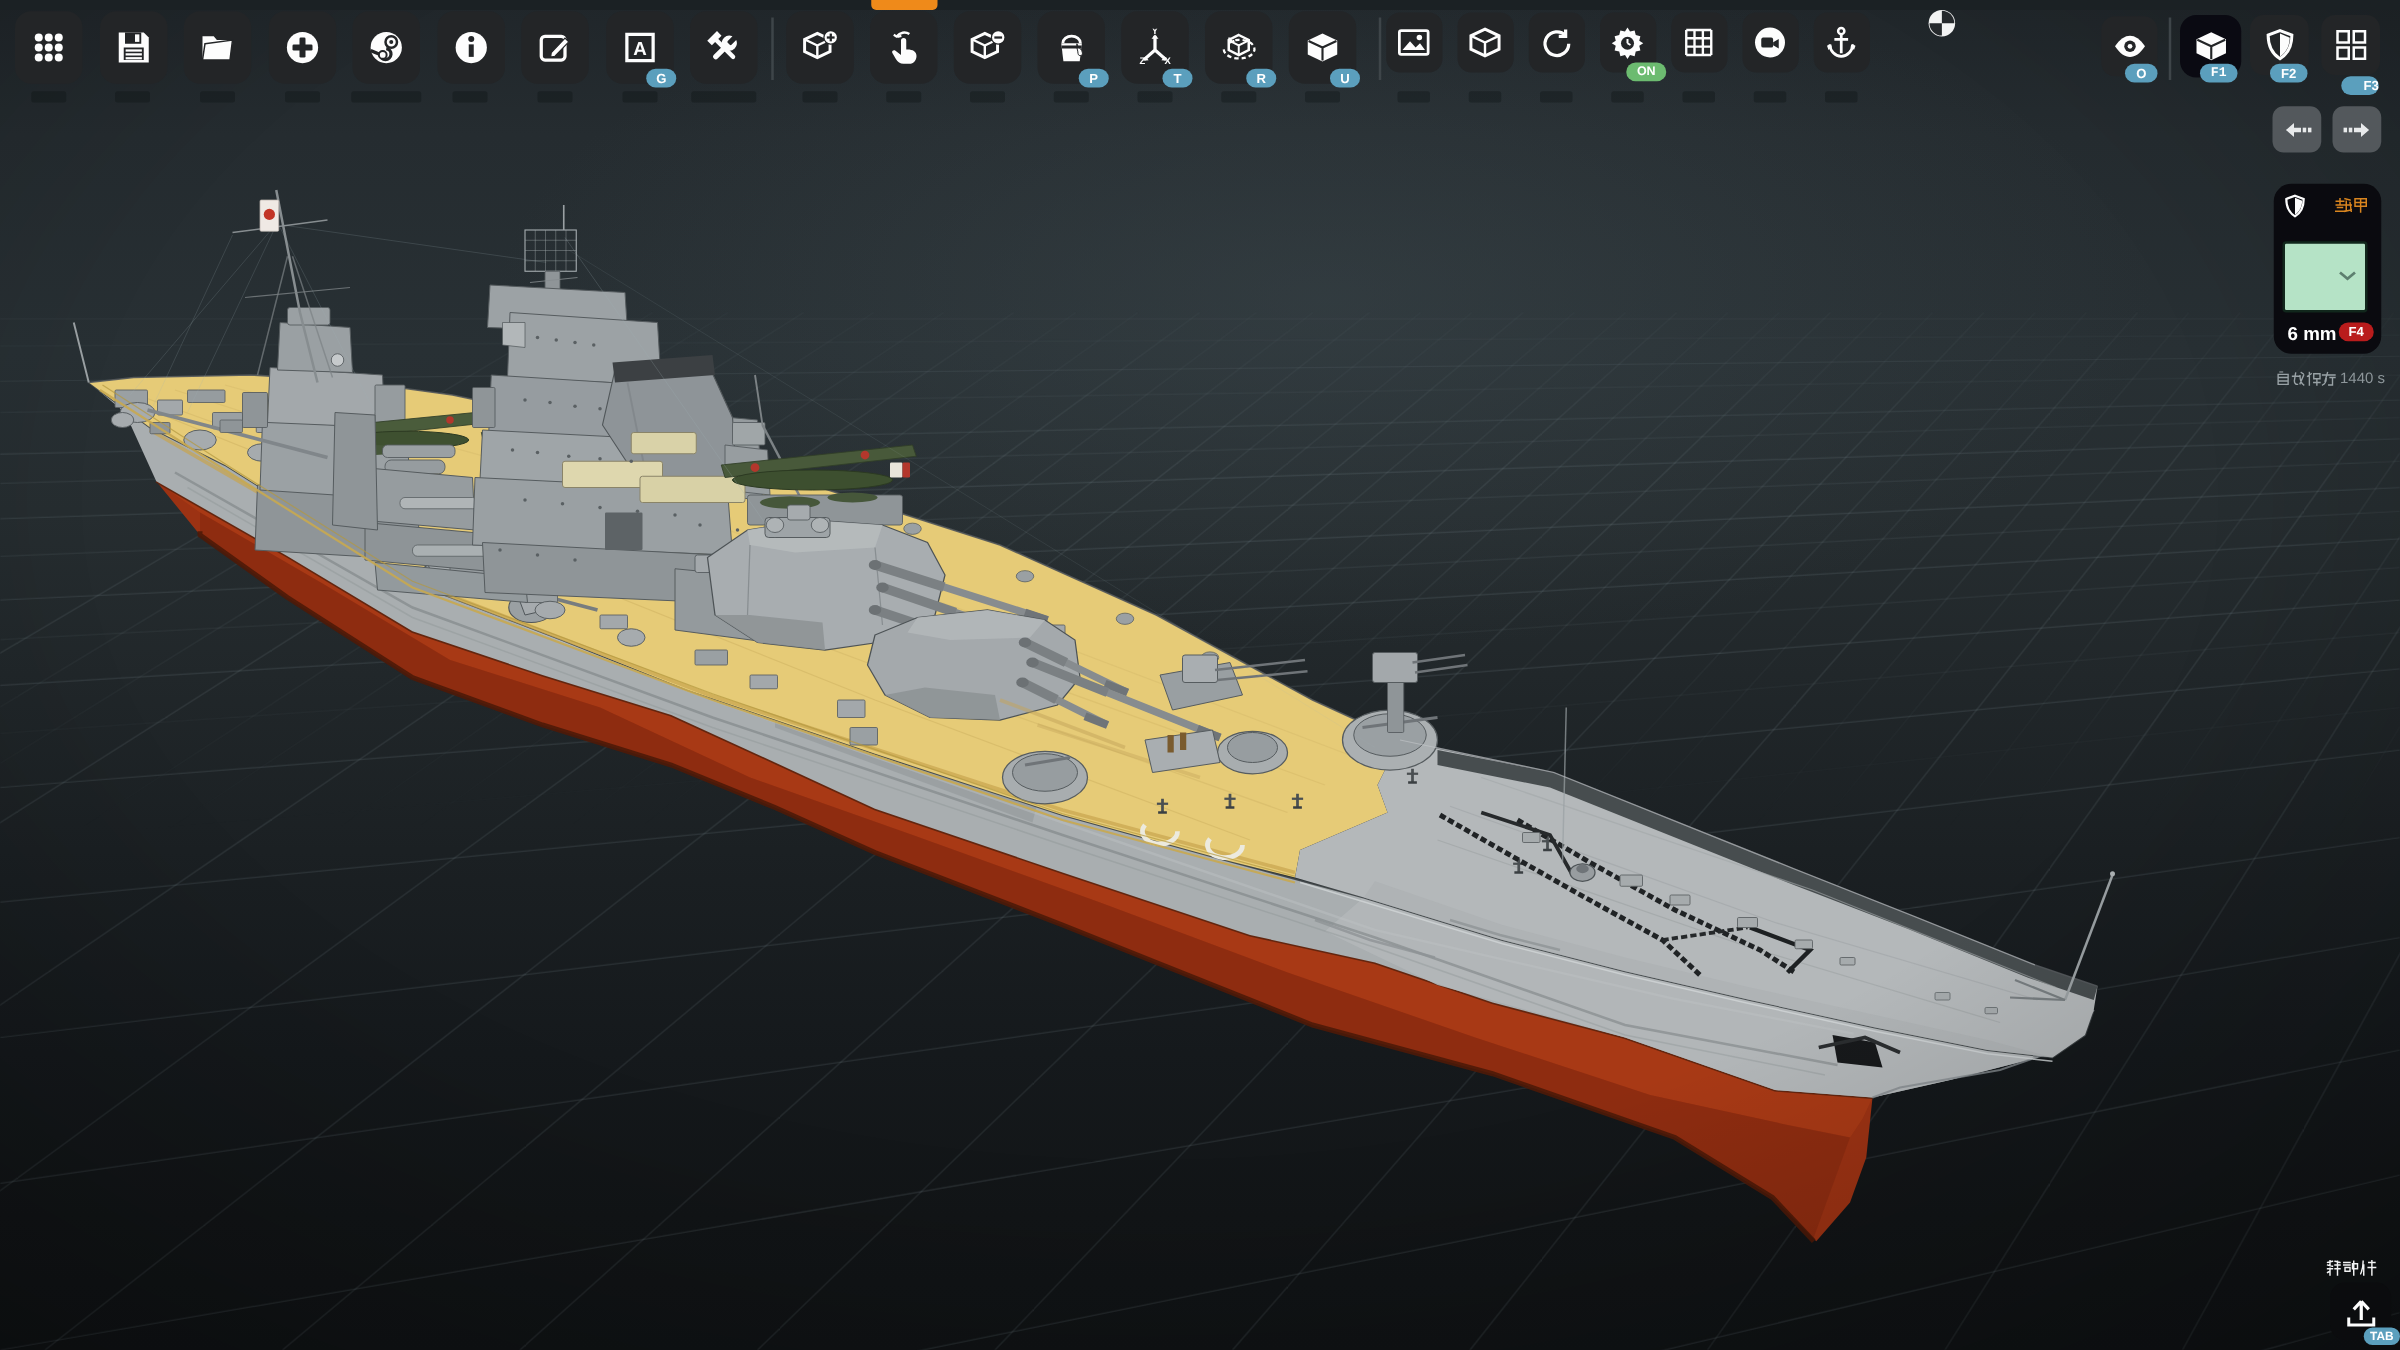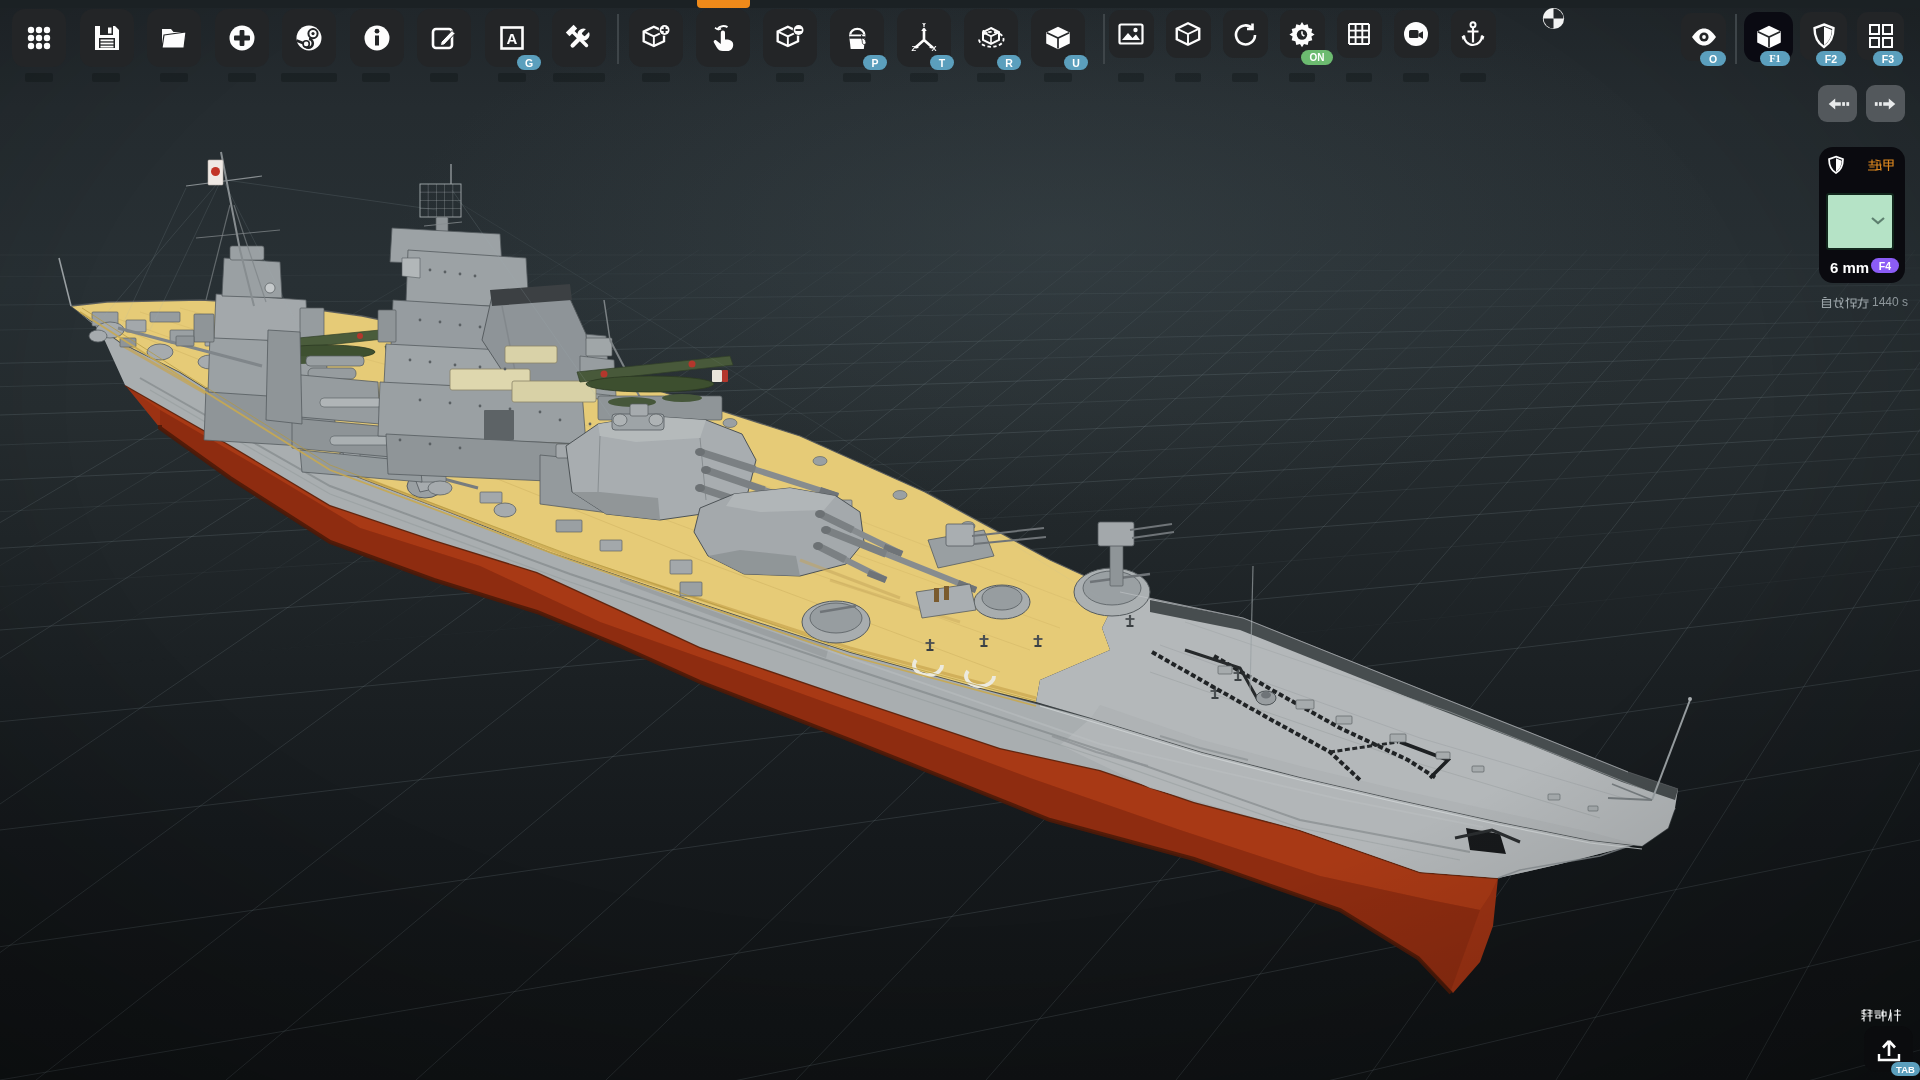--- a/index.html
+++ b/index.html
@@ -599,37 +599,37 @@
         <circle cx="15" cy="15" r="1.9" fill="#fdfdfd"></circle>
       </svg>
     </div>
     <div style="position:absolute;left:1700px;top:51px;width:26px;height:15px;background:#5b9fbd;border-radius:7.5px;color:#fff;font-weight:bold;font-size:10.5px;text-align:center;line-height:16px;font-family:'Liberation Sans',sans-serif">O</div>
     <div class="btn" style="left:1744px;top:12px;width:49px;height:50px;background:#0a0a12">
       <svg width="30" height="30" viewBox="0 0 28 26">
         <path d="M14,2.5 L25,7.8 v10.4 L14,23.5 3,18.2 V7.8 z" fill="#fdfdfd"></path>
         <path d="M3.6,8.1 L14,13 24.4,8.1 M14,13 V22.8" stroke="#232527" stroke-width="1.6" fill="none"></path>
       </svg>
     </div>
-    <div style="position:absolute;left:1760px;top:51px;width:30px;height:15px;background:#5b9fbd;border-radius:7.5px;color:#fff;font-weight:bold;font-size:10.5px;text-align:center;line-height:16px;font-family:Liberation Serif, serif">F1</div>
+    <div style="position:absolute;left:1760px;top:51px;width:30px;height:15px;background:#5b9fbd;border-radius:7.5px;color:#fff;font-weight:bold;font-size:10.5px;text-align:center;line-height:16px;font-family:Liberation Mono, monospace">F1</div>
     <div class="btn btn3" style="left:1800px;top:12px;width:47px;height:48px">
       <svg width="30" height="30" viewBox="0 0 30 30">
         <path d="M15,3.5 l9.5,3.5 c0,8.5 -3,15 -9.5,19 c-6.5,-4 -9.5,-10.5 -9.5,-19 z" fill="none" stroke="#fdfdfd" stroke-width="2.4"></path>
         <path d="M15,5.8 v18.5 c5.2,-3.4 7.6,-8.8 7.8,-15.2 z" fill="#fdfdfd"></path>
       </svg>
     </div>
     <div style="position:absolute;left:1816px;top:51px;width:30px;height:15px;background:#5b9fbd;border-radius:7.5px;color:#fff;font-weight:bold;font-size:10.5px;text-align:center;line-height:16px;font-family:'Liberation Sans',sans-serif">F2</div>
     <div class="btn btn3" style="left:1857px;top:12px;width:47px;height:48px">
       <svg width="30" height="30" viewBox="0 0 30 30">
         <rect x="4" y="4" width="9" height="9" fill="none" stroke="#fdfdfd" stroke-width="2"></rect>
         <rect x="17" y="4" width="9" height="9" fill="none" stroke="#fdfdfd" stroke-width="2"></rect>
         <rect x="4" y="17" width="9" height="9" fill="none" stroke="#fdfdfd" stroke-width="2"></rect>
         <rect x="17" y="17" width="9" height="9" fill="none" stroke="#fdfdfd" stroke-width="2"></rect>
       </svg>
     </div>
-    <div style="position:absolute;left:1873px;top:51px;width:30px;height:15px;background:#5b9fbd;border-radius:7.5px;color:#fff;font-weight:bold;font-size:10.5px;text-align:center;line-height:16px;font-family:'Liberation Sans',sans-serif">F3</div>
+    <div style="position:absolute;left:1873px;top:61px;width:30px;height:15px;background:#5b9fbd;border-radius:7.5px;color:#fff;font-weight:bold;font-size:10.5px;text-align:right;line-height:16px;font-family:'Liberation Sans',sans-serif">F3</div>
     <div class="btn" style="left:1818px;top:85px;width:39px;height:37px;background:#53585c;border-radius:9px">
       <svg width="26" height="26" viewBox="0 0 28 28">
         <path d="M4,14 l7,-6 v4 h6 v4 h-6 v4 z" fill="#e8eaeb"></path>
         <rect x="18.5" y="12" width="3" height="4" fill="#e8eaeb"></rect>
         <rect x="23" y="12" width="3" height="4" fill="#e8eaeb"></rect>
       </svg>
     </div>
     <div class="btn" style="left:1866px;top:85px;width:39px;height:37px;background:#53585c;border-radius:9px">
       <svg width="26" height="26" viewBox="0 0 28 28">
         <path d="M24,14 l-7,-6 v4 h-6 v4 h6 v4 z" fill="#e8eaeb"></path>
@@ -657,21 +657,21 @@
           <path d="M8,1 l4,1 M9,3 v8 M8,6 h5 M12,4 l1,7 M8,11 l5,-1" stroke="#d9851f" stroke-width="1.2" fill="none" stroke-linecap="square"></path>
         </svg><svg width="14" height="13" viewBox="0 0 14 13" style="vertical-align:middle">
           <path d="M2,1 h9 v6 h-9 z M6.5,1 v10.5 M2,4 h9" stroke="#d9851f" stroke-width="1.2" fill="none" stroke-linecap="square"></path>
         </svg></div>
   <div style="position:absolute;left:7px;top:46px;width:68px;height:57px;background:#b5e3c6;border:2px solid #11271c;border-radius:3px">
      <svg style="position:absolute;right:6px;top:21px" width="16" height="10" viewBox="0 0 16 10">
           <path d="M2,2 l6,5 6,-5" stroke="#5d7f6f" stroke-width="2.2" fill="none"></path>
         </svg>
   </div>
   <div style="position:absolute;left:11px;top:112px;color:#fff;font-weight:bold;font-size:15px">6 mm</div>
-  <div style="position:absolute;left:52px;top:111px;width:28px;height:15px;background:#8b5cf6;border-radius:7.5px;color:#fff;font-weight:bold;font-size:10.5px;text-align:center;line-height:16px;font-family:'Liberation Sans',sans-serif">F4</div>
+  <div style="position:absolute;left:52px;top:111px;width:28px;height:15px;background:#b91c1c;border-radius:7.5px;color:#fff;font-weight:bold;font-size:10.5px;text-align:center;line-height:16px;font-family:'Liberation Sans',sans-serif">F4</div>
 </div>
 <div style="position:absolute;left:1788px;top:295px;width:120px;text-align:right;color:#99a2a6;font-size:12px;white-space:nowrap"><svg width="12" height="12" viewBox="0 0 12 12" style="vertical-align:middle">
         <path d="M3,0.5 l2,0 M1.5,2.5 h8 v8 h-8 z M1.5,5 h8 M1.5,7.8 h8" stroke="#99a2a6" stroke-width="1.1" fill="none" stroke-linecap="square"></path>
       </svg><svg width="12" height="12" viewBox="0 0 12 12" style="vertical-align:middle">
         <path d="M1,4 h5 M3.5,1.5 l-1,6 c0,2 1,3 2.5,3 M8,1 l1.5,1 M7,3.5 c0,4 1,6 3,7.5 M10,3 l-3,7" stroke="#99a2a6" stroke-width="1.1" fill="none" stroke-linecap="square"></path>
       </svg><svg width="12" height="12" viewBox="0 0 12 12" style="vertical-align:middle">
         <path d="M2.5,1 v10 M1,4 l3,-2 M6,2 h5 M6,2 v4 h5 v-4 M8.5,6 v5 M6,9 l5,0" stroke="#99a2a6" stroke-width="1.1" fill="none" stroke-linecap="square"></path>
       </svg><svg width="12" height="12" viewBox="0 0 12 12" style="vertical-align:middle">
         <path d="M1,3 h10 M5,1 l-2,7 M4,6 c0,3 -1,4 -3,5 M7,5 h4 M9,5 v6 l-3,0" stroke="#99a2a6" stroke-width="1.1" fill="none" stroke-linecap="square"></path>
       </svg> <span style="color:#8d969a">1440 s</span></div>

